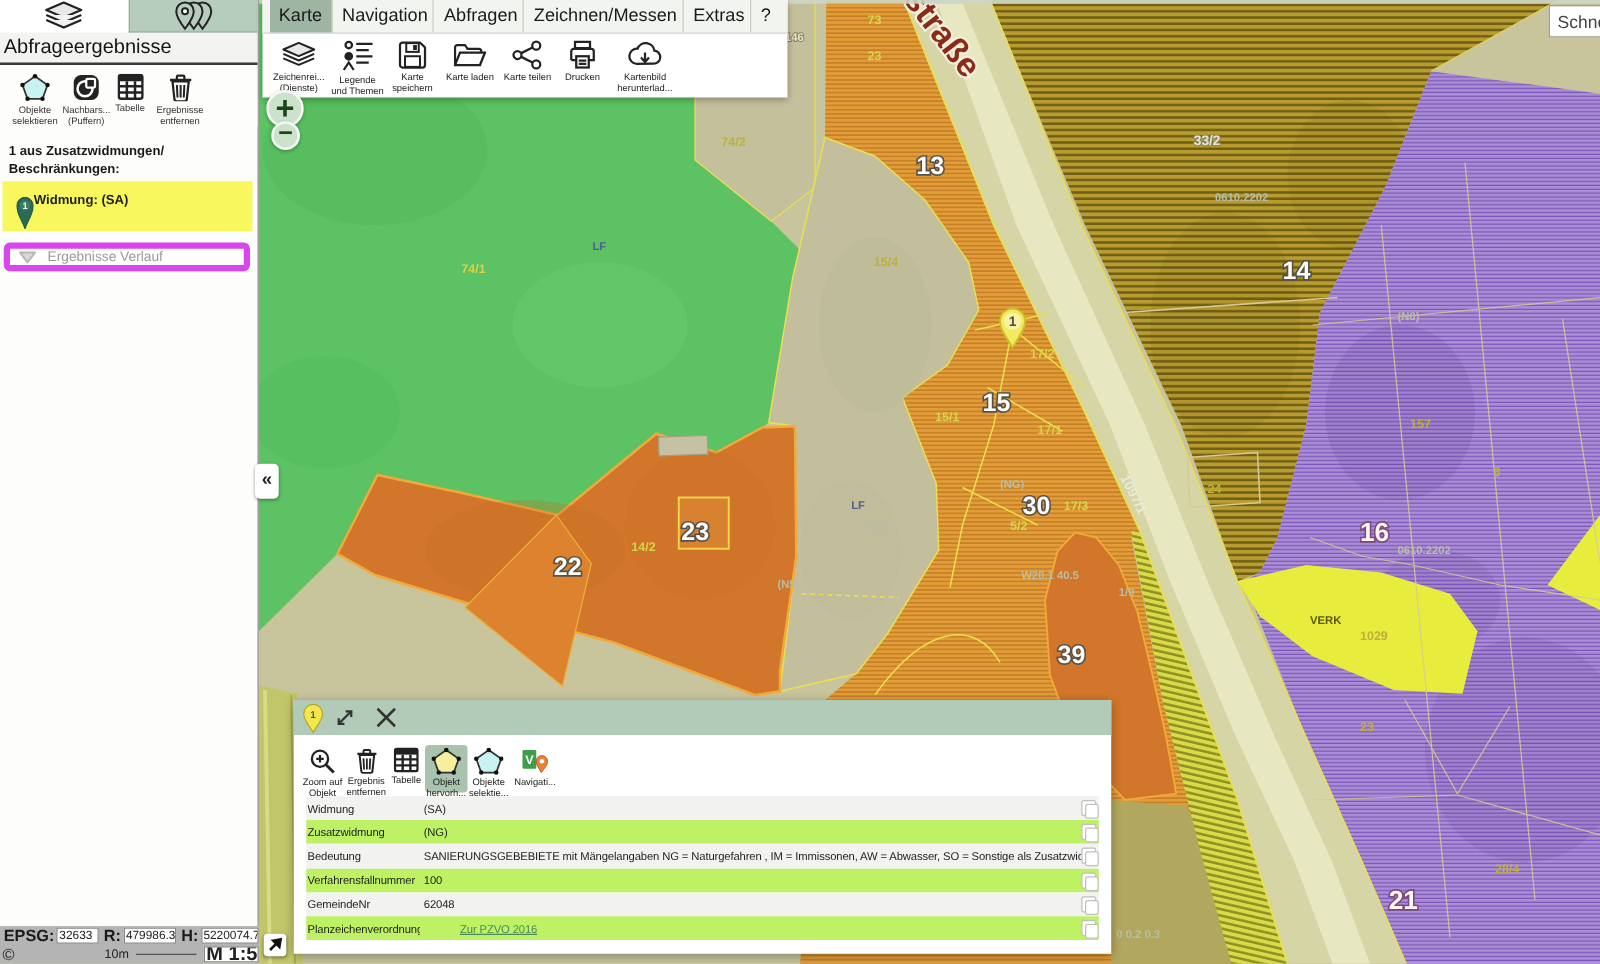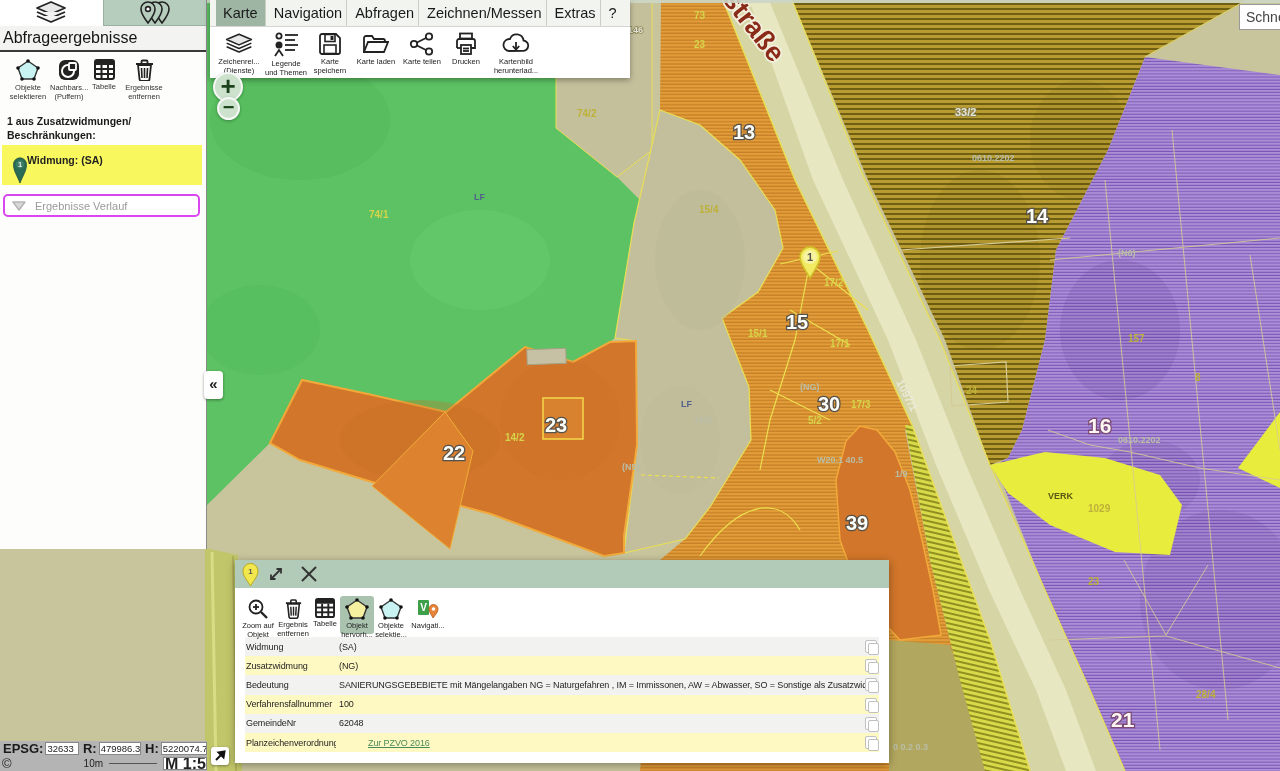--- a/index.html
+++ b/index.html
@@ -7,34 +7,34 @@
 #page{position:relative;width:1280px;height:771px;overflow:hidden;background:#c8c49c;}
 #map{position:absolute;left:0;top:0;}
 .lbl-big{font:bold 20px "Liberation Sans",sans-serif;fill:#fdfdf8;stroke:#55514a;stroke-width:2.6px;paint-order:stroke;}
 .lbl-big2{font:bold 21px "Liberation Sans",sans-serif;fill:#fdf6f2;stroke:#7c4a74;stroke-width:2.6px;paint-order:stroke;}
 .lbl-y{font:bold 10px "Liberation Sans",sans-serif;fill:#d6d44a;}
 .lbl-yo{font:bold 10px "Liberation Sans",sans-serif;fill:#bdb13a;}
 .lbl-g{font:bold 9px "Liberation Sans",sans-serif;fill:#b8bda8;}
 .lbl-b{font:bold 9px "Liberation Sans",sans-serif;fill:#50618c;}
 .lbl-w{font:bold 11px "Liberation Sans",sans-serif;fill:#e3e3da;stroke:#8a8450;stroke-width:1.6px;paint-order:stroke;}
 
-#sidebar{position:absolute;left:0;top:0;width:207px;height:549px;background:#fdfdfc;border-right:1px solid #8a8a8a;box-sizing:border-box;}
+#sidebar{position:absolute;left:0;top:0;width:207px;height:741px;background:#fdfdfc;border-right:1px solid #8a8a8a;box-sizing:border-box;}
 #tabs{display:flex;height:26px;}
 .tab{flex:1;display:flex;align-items:center;justify-content:center;}
 .tab-act{background:#fff;}
 .tab-in{background:#b6ccbd;border-bottom:1px solid #9ab0a0;border-left:1px solid #9ab0a0;}
 #sb-title{height:21px;background:#f3f3f1;border-bottom:2px solid #3a3a3a;font-size:16px;color:#151515;padding:3px 0 0 3px;}
 #sb-icons{display:flex;padding:7px 0 0 6px;background:#fdfdfc;}
 .sbi{text-align:center;}
 .sbi svg{display:block;margin:0 auto;}
 .sbl{font-size:7.5px;color:#333;line-height:8.5px;margin-top:3px;white-space:nowrap;}
 #sb-count{font-size:10.5px;font-weight:bold;color:#1a1a1a;padding:13px 0 0 7px;line-height:14px;}
 #sb-result{position:absolute;left:2px;top:145px;width:200px;height:40px;background:#f8f85e;display:flex;align-items:center;}
 #sb-result span{font-size:10.5px;font-weight:bold;color:#222;margin-top:-10px;}
-#sb-verlauf{position:absolute;left:3px;top:194px;width:197px;height:23px;border:2px solid #d946ef;border-radius:5px;background:#fff;display:flex;align-items:center;font-size:11px;color:#9a9a9a;box-sizing:border-box;}
+#sb-verlauf{position:absolute;left:3px;top:194px;width:197px;height:23px;border:5px solid #d946ef;border-radius:5px;background:#fff;display:flex;align-items:center;font-size:11px;color:#9a9a9a;box-sizing:border-box;}
 
 #statusbar{position:absolute;left:0;top:741px;width:207px;height:30px;background:#b4b4b4;font-size:10px;}
 #sb-row1,#sb-row2{display:flex;align-items:center;height:15px;}
 .stlab{font-weight:bold;color:#1a1a1a;font-size:13px;margin-left:4px;}
 .stbox{background:#fff;border:1px solid #888;height:11px;line-height:11px;padding:0 1px;margin-left:2px;font-size:9.5px;color:#222;white-space:nowrap;overflow:hidden;}
 #scaleline{display:inline-block;width:46px;height:1px;background:#555;margin:0 4px 0 6px;border-left:1px solid #555;border-right:1px solid #555;}
 
 #toolwin{position:absolute;left:210px;top:0;width:420px;height:78px;background:#fff;box-shadow:0 2px 6px rgba(0,0,0,0.35);}
 #menubar{height:26px;background:#f2f5ef;border-bottom:1px solid #d5d5d5;display:flex;align-items:stretch;font-size:14.5px;color:#1a1a1a;padding-left:6px;}
 .mi{display:flex;align-items:center;padding:0 4px;margin-right:4px;border-right:1px solid #c8cfc4;}
@@ -59,21 +59,21 @@
 #pop-close{margin-right:8px;}
 #pop-icons{display:flex;padding:8px 0 0 5px;height:38px;}
 .pi{text-align:center;padding-top:2px;}
 .pi svg{display:block;margin:0 auto;}
 .pil{font-size:7.5px;color:#222;line-height:8.5px;margin-top:2px;}
 .pi-act{background:#a9c3ae;border-radius:3px;}
 
 #pop-table{margin:3px 10px 0 10px;}
 .prow{display:flex;align-items:center;height:19.2px;font-size:9px;letter-spacing:-0.1px;color:#1e1e1e;}
 .pr-odd{background:#f2f2f0;}
-.pr-even{background:#fef9c3;justify-content:space-between;}
+.pr-even{background:#bef264;justify-content:space-between;}
 .pk{width:90px;flex:none;padding-left:1px;white-space:nowrap;overflow:hidden;}
 .pv{flex:1;white-space:nowrap;overflow:hidden;padding-left:3px;}
 #pzvo{color:#4a8a5a;text-decoration:underline;margin-left:29px;}
 .cpy{flex:none;width:10px;height:11px;border:1px solid #c0c0c0;border-radius:2px;margin-right:2px;position:relative;background:#fff;}
 .cpy:before{content:"";position:absolute;left:2px;top:2px;width:9px;height:10px;border:1px solid #c0c0c0;border-radius:2px;background:#fff;}
 
 #popout{position:absolute;left:211px;top:747px;width:18px;height:18px;background:#fff;border-radius:3px;box-shadow:0 1px 3px rgba(0,0,0,0.4);display:flex;align-items:center;justify-content:center;}
 </style>
 </head>
 <body>

